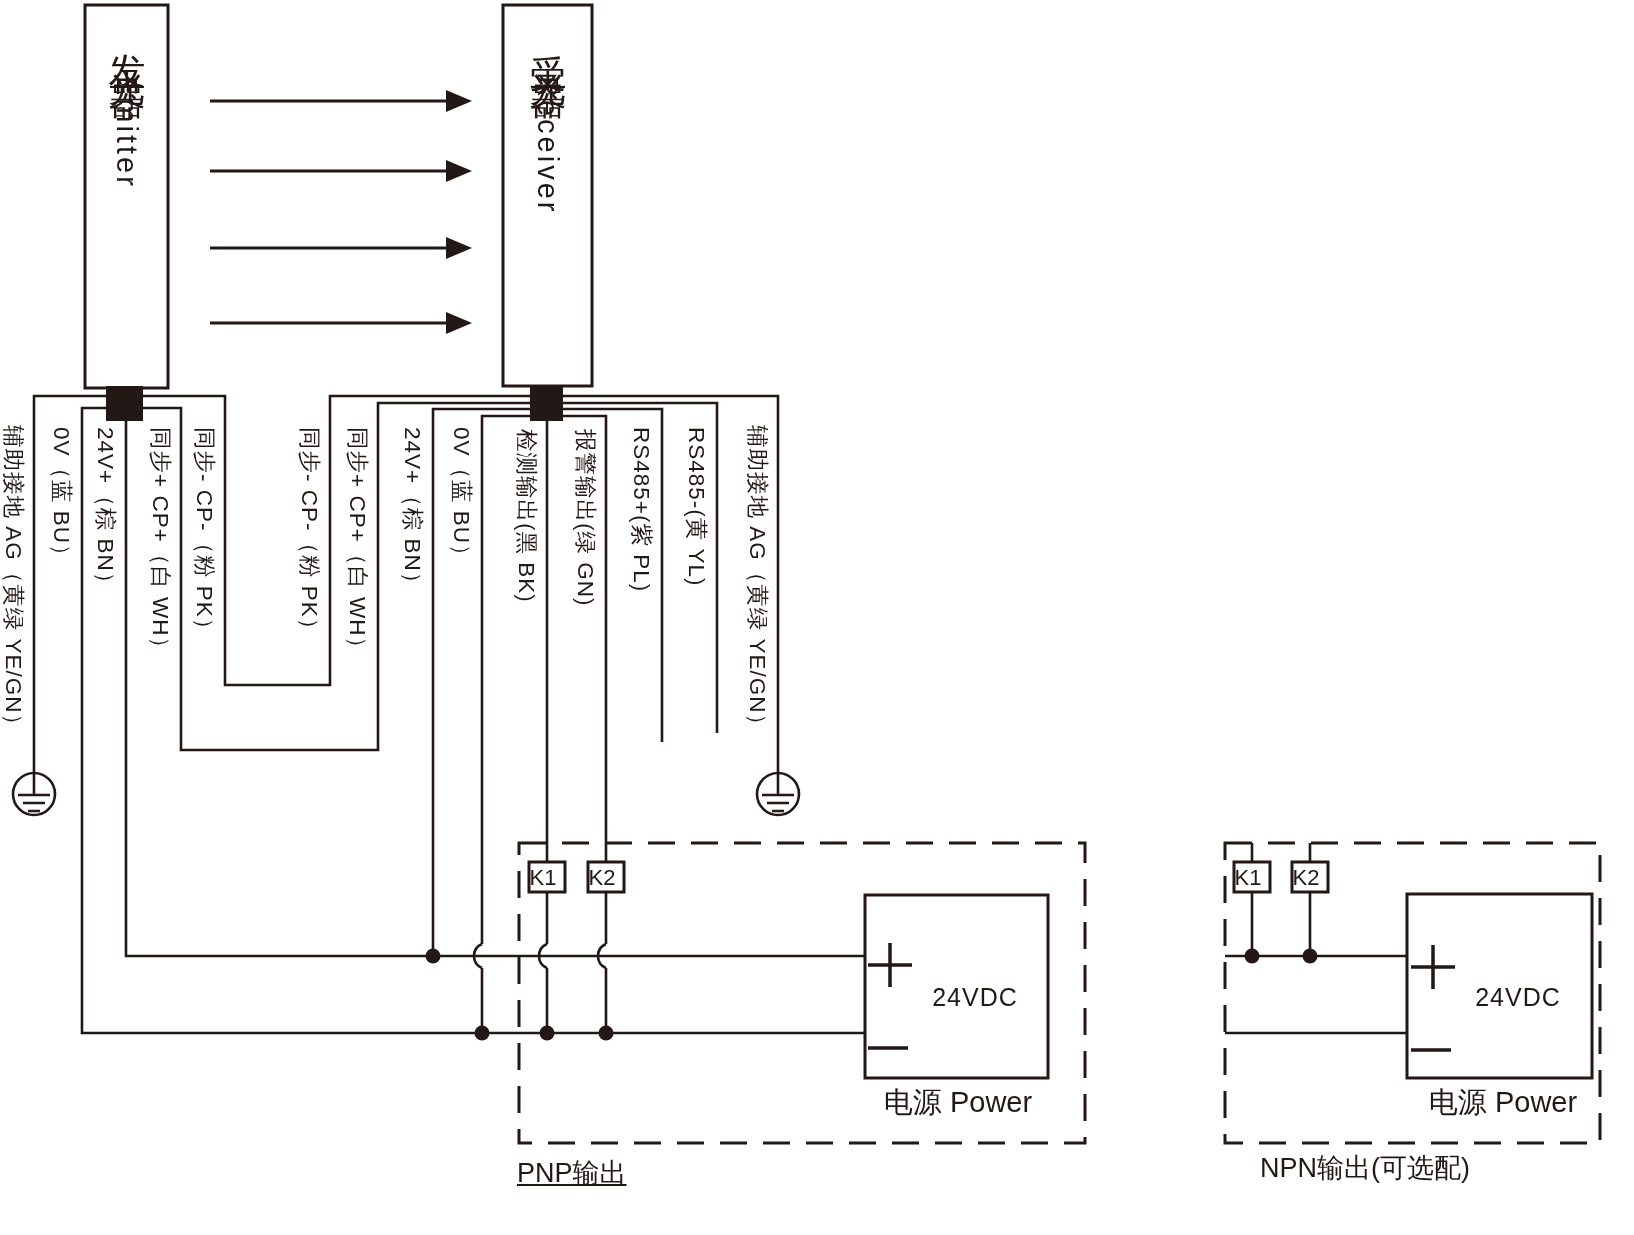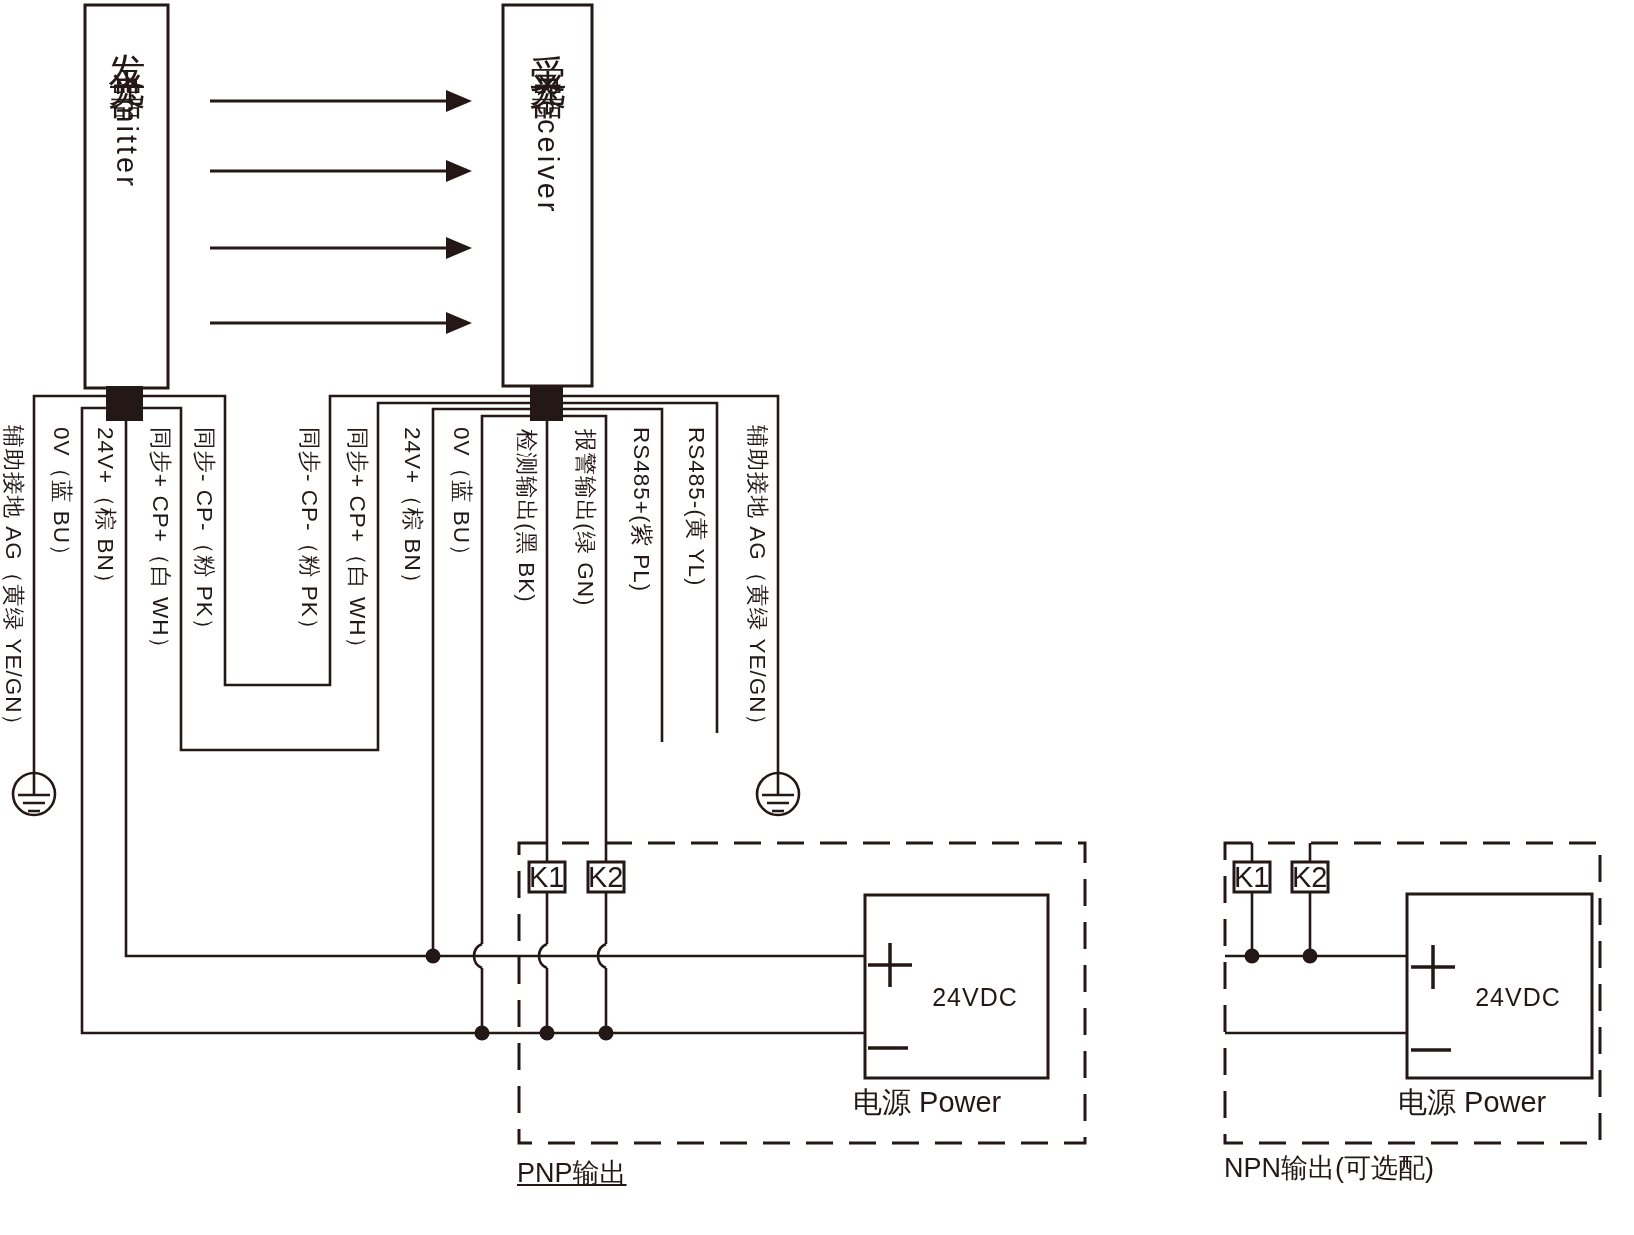--- a/index.html
+++ b/index.html
@@ -8,24 +8,24 @@
   .canvas svg{position:absolute;left:0;top:0;}
   
   .wlabel{position:absolute;transform:rotate(90deg);transform-origin:0 0;
           white-space:nowrap;font-size:22.5px;line-height:24px;letter-spacing:1px;}
   
   .devbox{position:absolute;display:flex;justify-content:center;align-items:flex-start;}
   .devtext{writing-mode:vertical-rl;text-orientation:mixed;padding-top:20px;white-space:nowrap;}
   .devtext .cjk{font-size:37px;letter-spacing:15px;}
   .devtext .latin{font-size:29px;letter-spacing:3px;margin-top:6px;}
   .klabel{position:absolute;width:28px;height:30px;line-height:31px;text-align:center;
-          font-size:29px;font-weight:500;}
+          font-size:22px;font-weight:500;}
   .psu{position:absolute;width:140px;height:30px;line-height:30px;text-align:center;
        font-size:25px;letter-spacing:1px;}
-  .power{position:absolute;width:210px;height:32px;line-height:32px;text-align:left;
+  .power{position:absolute;width:210px;height:32px;line-height:32px;text-align:center;
          font-size:29px;}
   .caption{position:absolute;font-size:27px;line-height:30px;}
 </style>
 </head>
 <body>
 
 <div class="canvas">
 
   <svg width="1634" height="1235" viewBox="0 0 1634 1235">
     <g stroke="#231815" fill="none">
@@ -126,15 +126,15 @@
   <div class="klabel" style="left:529px;top:862px;">K1</div>
   <div class="klabel" style="left:588px;top:862px;">K2</div>
   <div class="psu" style="left:905px;top:982px;">24VDC</div>
   <div class="power" style="left:853px;top:1086px;">电源 Power</div>
   <div class="caption" style="left:517px;top:1158px;text-decoration:underline;">PNP输出</div>
 
   <div class="klabel" style="left:1234px;top:862px;">K1</div>
   <div class="klabel" style="left:1292px;top:862px;">K2</div>
   <div class="psu" style="left:1448px;top:982px;">24VDC</div>
   <div class="power" style="left:1398px;top:1086px;">电源 Power</div>
-  <div class="caption" style="left:1224px;top:1153px;">NPN输出(可选配)</div>
+  <div class="caption" style="left:1260px;top:1153px;">NPN输出(可选配)</div>
 
 </div>
 
 </body></html>

